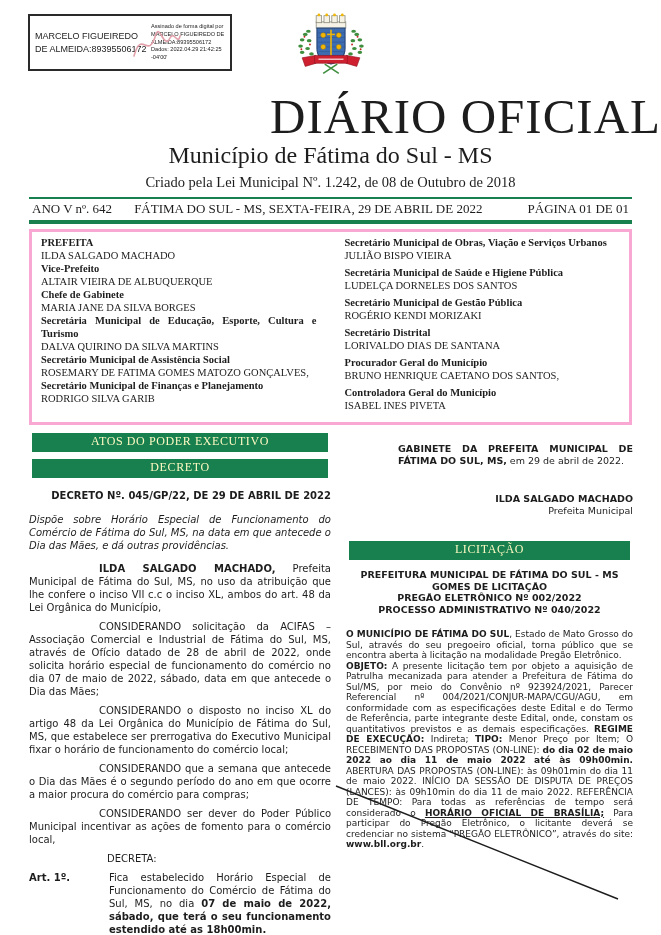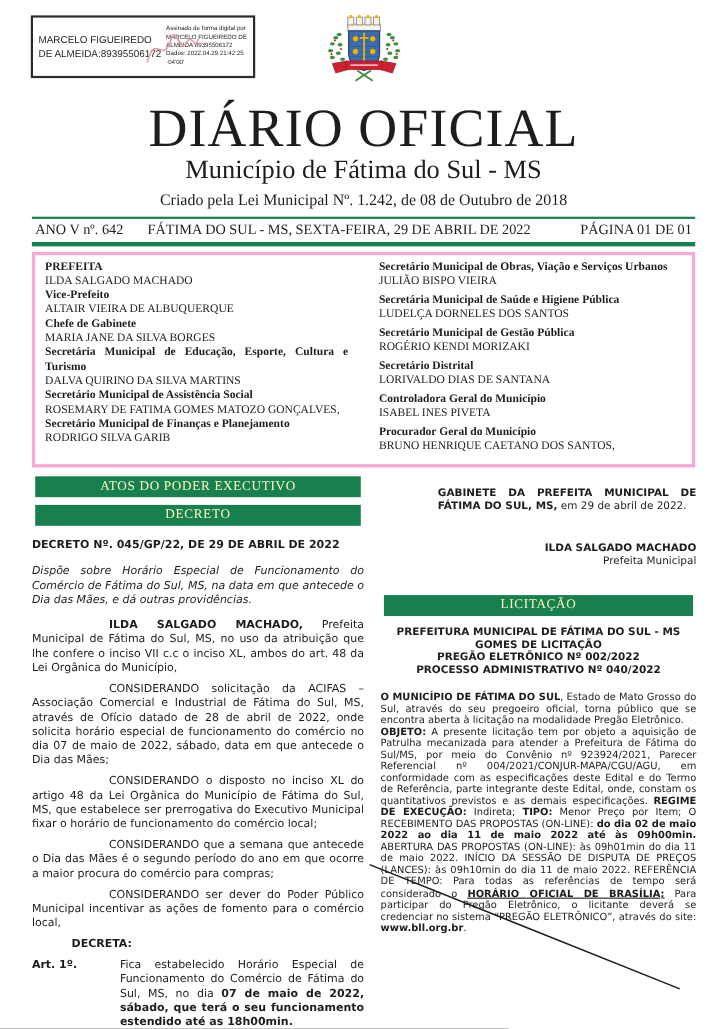--- a/index.html
+++ b/index.html
@@ -14,21 +14,21 @@
     display:flex;align-items:center;padding:3px 5px;
     font-family:"Liberation Sans",sans-serif;background:#fff;
   }
   .stamp-name{font-size:9px;line-height:1.35;width:112px;flex:none;}
   .stamp-details{font-size:5.6px;line-height:1.4;flex:1;padding-left:4px;}
   .stamp-squiggle{position:absolute;left:100px;top:8px;pointer-events:none;}
   
   .crest{width:78px;margin:10px auto 0;display:block;}
   
   .masthead{text-align:center;margin-top:2px;}
-  .m-title{font-size:49px;line-height:1.02;letter-spacing:1px;}
+  .m-title{font-size:49px;line-height:1.02;letter-spacing:1px;text-align:right;}
   .m-sub{font-size:24px;line-height:1.05;margin-top:1px;}
   .m-tag{font-size:14.5px;margin-top:6px;}
   
   .rule{margin:0 29px;background:#17804E;}
   .rule.thin{height:2px;margin-top:6px;}
   .rule.thick{height:4px;}
   .infobar{margin:0 29px;display:flex;align-items:baseline;font-size:13px;padding:2px 3px 3px;}
   .ib-edition{flex:none;margin-right:22px;}
   .ib-date{flex:1;}
   .ib-page{flex:none;}
@@ -43,25 +43,25 @@
   .col-left{width:302px;flex:none;}
   .col-right{width:287px;flex:none;}
   .banner{
     background:#17804E;color:#fef9c3;text-align:center;
     font-size:12px;letter-spacing:.6px;padding:1px 0 3px;margin:0 3px;
   }
   .banner + .banner{margin-top:7px;}
   .sans{font-family:"DejaVu Sans",sans-serif;}
   
   .decree{font-size:10px;line-height:13px;}
-  .decree-title{font-weight:bold;text-align:left;margin-top:11px;font-size:10px;}
+  .decree-title{font-weight:bold;text-align:right;margin-top:11px;font-size:10px;}
   .decree-summary{font-style:italic;text-align:justify;margin-top:11px;}
   .dpara{text-align:justify;text-indent:70px;margin-top:6px;}
   .dpara.first{margin-top:10px;}
-  .decreta{font-weight:bold;margin:6px 0 0 36px;}
+  .decreta{font-weight:normal;margin:6px 0 0 78px;}
   .article{display:flex;margin-top:6px;}
   .article .alabel{width:80px;flex:none;font-weight:bold;}
   .article .abody{flex:1;text-align:justify;}
   
   .gab{font-size:9.5px;line-height:12px;margin:10px 0 0 52px;text-align:justify;}
   .signer{text-align:right;margin-top:26px;font-size:9.5px;line-height:12px;}
   .signer .sname{font-weight:bold;}
   .banner.lic{margin-top:24px;}
   .lic-head{text-align:center;font-weight:bold;font-size:9.5px;line-height:11.5px;margin-top:9px;}
   .lic-head .hline{display:block;}
@@ -209,26 +209,26 @@
       </div>
       <div class="pair">
         <div class="role">Secretário Municipal de Gestão Pública</div>
         <div class="name">ROGÉRIO KENDI MORIZAKI</div>
       </div>
       <div class="pair">
         <div class="role">Secretário Distrital</div>
         <div class="name">LORIVALDO DIAS DE SANTANA</div>
       </div>
       <div class="pair">
+        <div class="role">Procurador Geral do Município</div>
+        <div class="name">BRUNO HENRIQUE CAETANO DOS SANTOS,</div>
+      </div>
+      <div class="pair">
         <div class="role">Controladora Geral do Município</div>
         <div class="name">ISABEL INES PIVETA</div>
-      </div>
-      <div class="pair">
-        <div class="role">Procurador Geral do Município</div>
-        <div class="name">BRUNO HENRIQUE CAETANO DOS SANTOS,</div>
       </div>
     </div>
   </div>
 
   <div class="columns">
 
     <div class="col-left">
       <div class="banner">ATOS DO PODER EXECUTIVO</div>
       <div class="banner">DECRETO</div>
 

